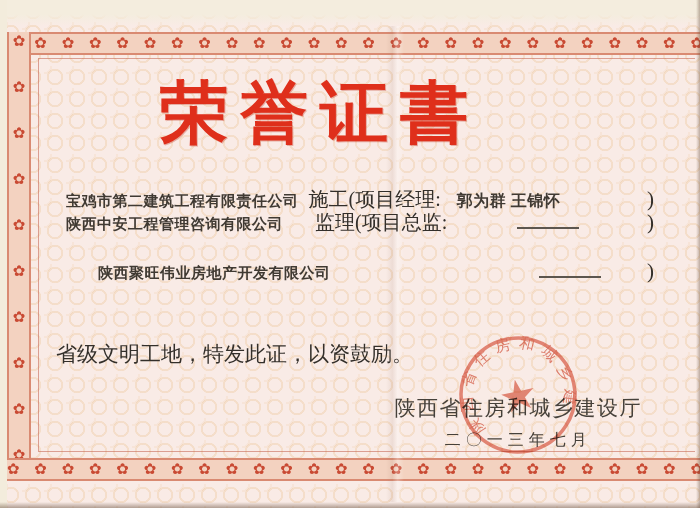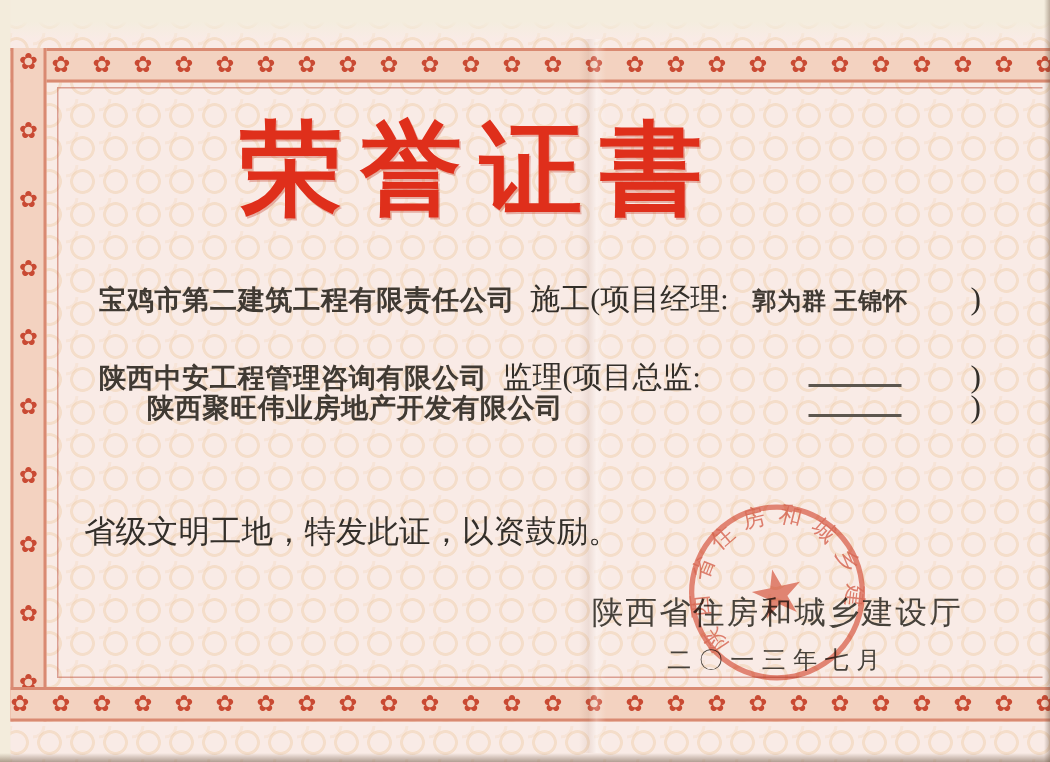--- a/index.html
+++ b/index.html
@@ -41,23 +41,23 @@
     background:linear-gradient(to left, rgba(100,75,55,.40), rgba(100,75,55,0)); }
   .edge-bottom { position:absolute; left:0; right:0; bottom:0; height:6px;
     background:linear-gradient(to top, rgba(90,65,45,.45), rgba(90,65,45,0)); }
 
   .title { position:absolute; top:68px; left:0; right:60px; text-align:center;
     font-size:68px; font-weight:900; letter-spacing:12px; color:#df2f1b;
     text-shadow:1px 1px 0 rgba(185,35,15,.30); }
 
   .row { position:absolute; left:66px; width:588px; display:flex;
     align-items:baseline; white-space:nowrap; color:#332f2a; }
-  .row1 { top:186px; } .row2 { top:238px; } .row3 { top:259px;padding-left:32px; }
+  .row1 { top:186px; } .row2 { top:209px;gap:22px; } .row3 { top:259px;padding-left:32px; }
   .script { font-weight:700; color:#403a33; letter-spacing:.5px; }
-  .company { font-size:18px; }
+  .company { font-size:15px; }
   .print   { font-size:20px; margin-left:10px;text-align:right; }
   .names   { font-size:16px; margin-left:16px; }
   .grow    { flex:1; }
   .close   { font-size:21px; margin-left:0; }
   .blankline { display:inline-block; width:62px; height:2px; background:#5c564e;
     margin-left:auto; margin-bottom:5px; }
   .blankline + .close { margin-left:46px; }
 
   .para { position:absolute; left:56px; width:616px; font-size:21px;
     color:#332f2a; white-space:nowrap; }

